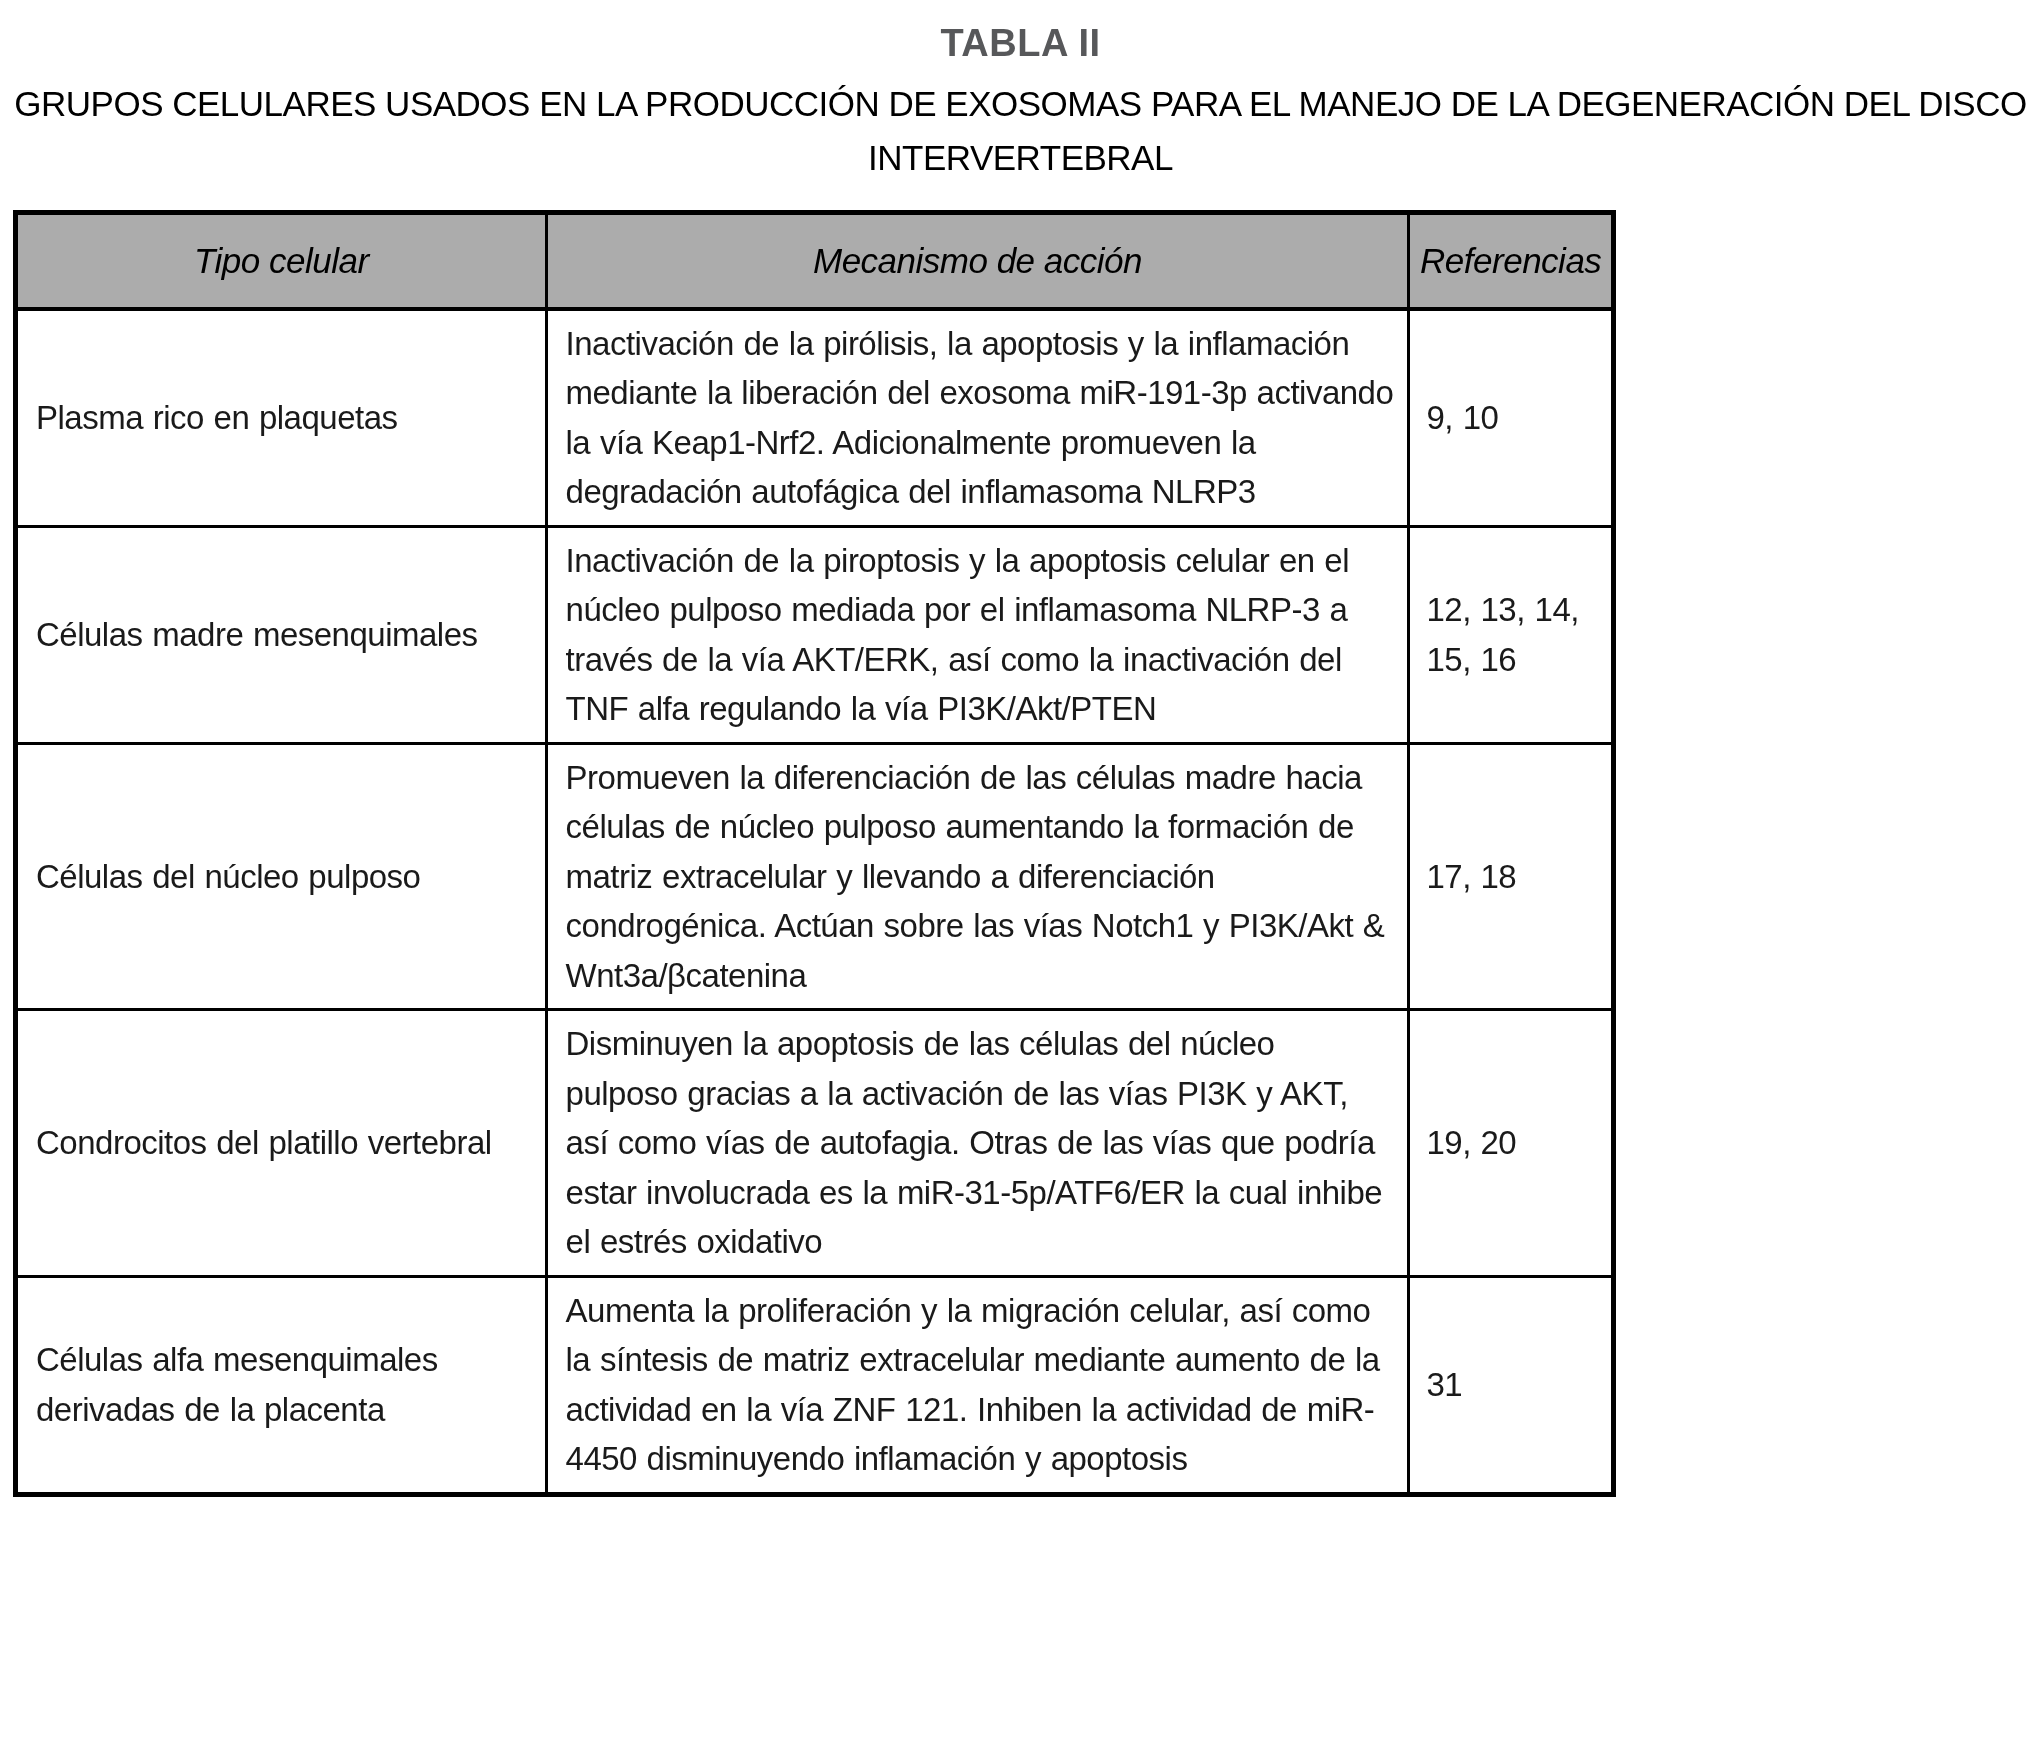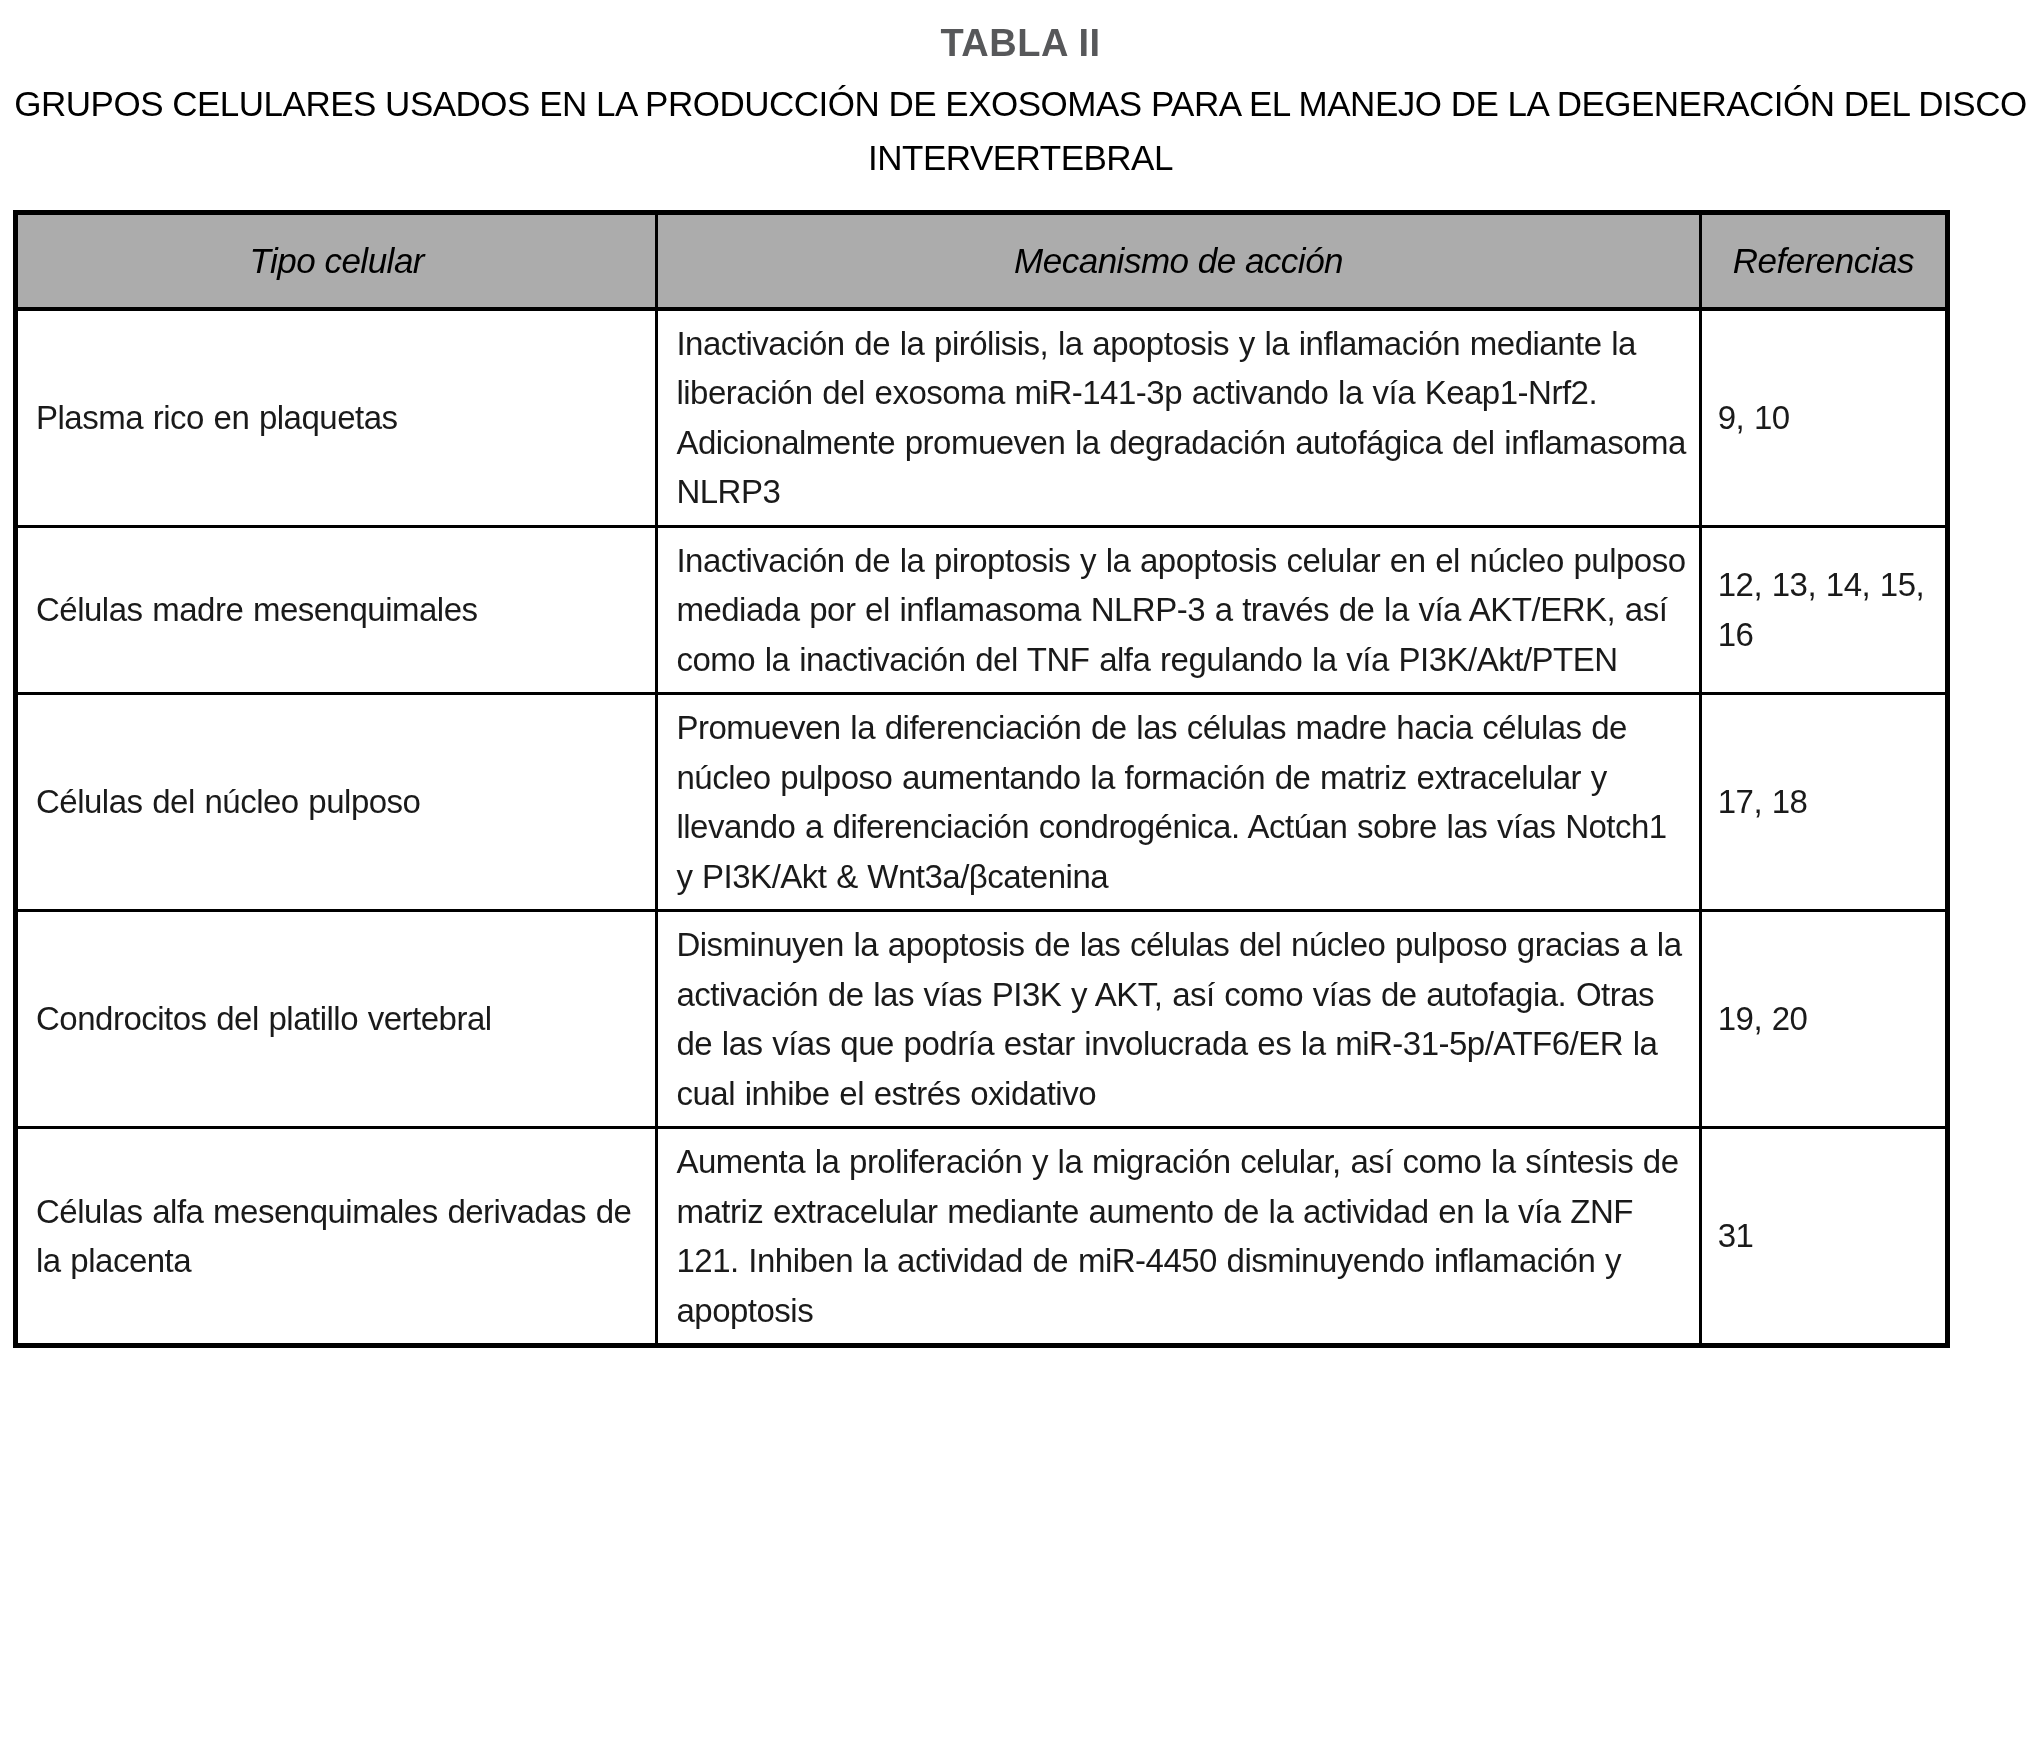--- a/index.html
+++ b/index.html
@@ -29,21 +29,21 @@
     text-align: center;
     font-size: 35px;
     font-weight: normal;
     color: #000000;
     line-height: 1.55;
     letter-spacing: -0.5px;
     margin: 9px auto 24px auto;
     max-width: 2015px;
   }
   table.main-table {
-    width: 1937px;
+    width: 1603px;
     border-collapse: collapse;
     table-layout: fixed;
     border: 5px solid #000000;
   }
   col.c1 { width: 33.2%; }
   col.c2 { width: 54.0%; }
   col.c3 { width: 12.8%; }
   th {
     background: #acacac;
     border: 3px solid #000000;
@@ -86,21 +86,21 @@
     <thead>
       <tr>
         <th>Tipo celular</th>
         <th>Mecanismo de acción</th>
         <th>Referencias</th>
       </tr>
     </thead>
     <tbody>
   <tr>
     <td class="col-tipo">Plasma rico en plaquetas</td>
-    <td class="col-mec">Inactivación de la pirólisis, la apoptosis y la inflamación mediante la liberación del exosoma miR-141-3p activando la vía Keap1-Nrf2. Adicionalmente promueven la degradación autofágica del inflamasoma NLRP3</td>
+    <td class="col-mec">Inactivación de la pirólisis, la apoptosis y la inflamación mediante la liberación del exosoma miR-191-3p activando la vía Keap1-Nrf2. Adicionalmente promueven la degradación autofágica del inflamasoma NLRP3</td>
     <td class="col-ref">9, 10</td>
   </tr>
 
   <tr>
     <td class="col-tipo">Células madre mesenquimales</td>
     <td class="col-mec">Inactivación de la piroptosis y la apoptosis celular en el núcleo pulposo mediada por el inflamasoma NLRP-3 a través de la vía AKT/ERK, así como la inactivación del TNF alfa regulando la vía PI3K/Akt/PTEN</td>
     <td class="col-ref">12, 13, 14, 15, 16</td>
   </tr>
 
   <tr>

